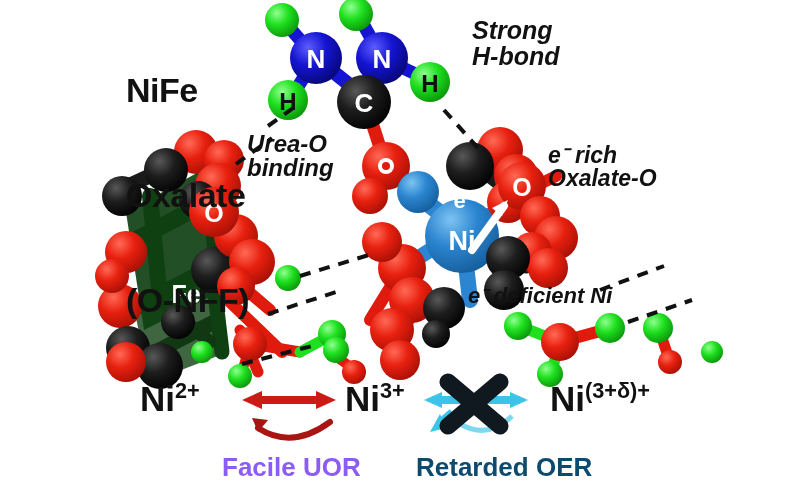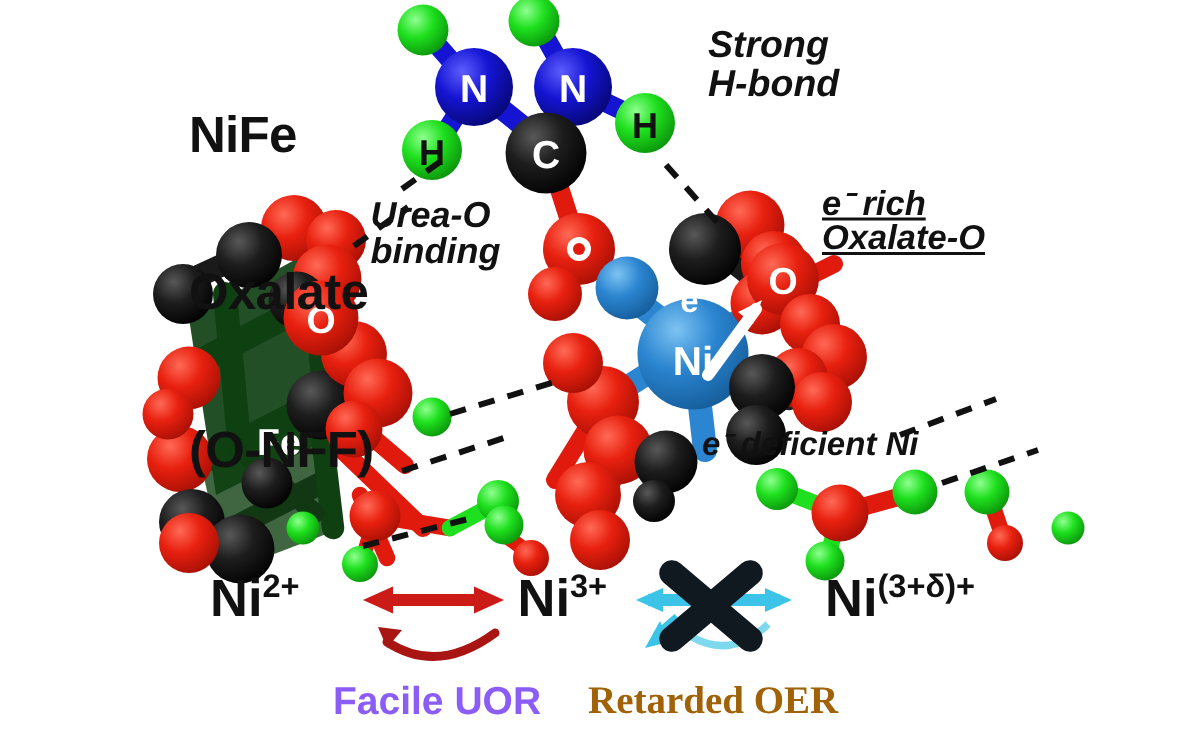--- a/index.html
+++ b/index.html
@@ -10,34 +10,34 @@
   
   .lbl{position:absolute;color:#111;line-height:1.02;white-space:pre;}
   .bold{font-weight:bold;}
   .ital{font-style:italic;font-weight:bold;}
 
   #title{left:126px;top:4px;font-size:34px;font-weight:bold;letter-spacing:-.5px;}
   #title div{margin-bottom:1px;}
 
   #l-urea{left:247px;top:132px;font-size:24px;}
   #l-strong{left:472px;top:18px;font-size:25px;}
-  #l-erich{left:548px;top:124px;font-size:23px;text-decoration:underline;}
+  #l-erich{left:548px;top:144px;font-size:23px;}
   #l-edef{left:468px;top:285px;font-size:22px;}
 
   .sup{font-size:.62em;vertical-align:super;}
 
   
   #rx{position:absolute;left:0;top:378px;width:712px;height:55px;}
   .rx-sp{position:absolute;font-size:35px;font-weight:bold;color:#111;}
   #ni2{left:140px;top:0px;}
   #ni3{left:345px;top:0px;}
   #ni4{left:550px;top:0px;}
 
   #uor{position:absolute;left:222px;top:452px;font-size:26px;font-weight:bold;color:#8b5cf6;}
-  #oer{position:absolute;left:392px;top:452px;font-size:26px;font-weight:bold;color:#a16207;font-family:Liberation Serif, serif;}
+  #oer{position:absolute;left:416px;top:452px;font-size:26px;font-weight:bold;color:#0c4a6e;}
 
   svg.ov{position:absolute;left:0;top:0;width:800px;height:500px;pointer-events:none;}
   svg.mol{position:absolute;left:0;top:0;width:800px;height:500px;}
   .atxt{font-family:"Liberation Sans",sans-serif;font-weight:bold;}
 </style>
 </head>
 <body>
 
 <div id="fig">
 

